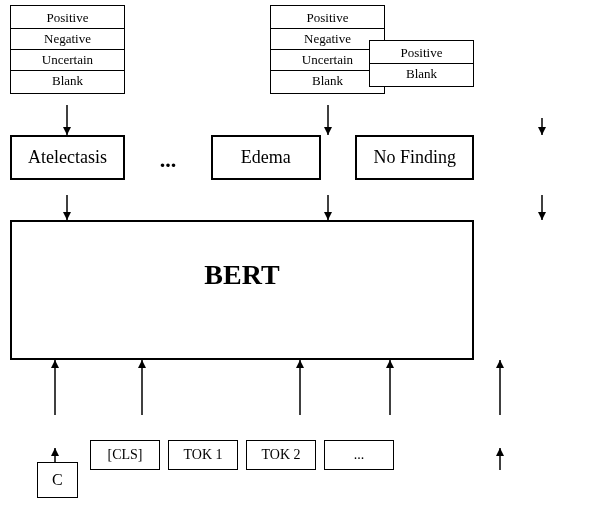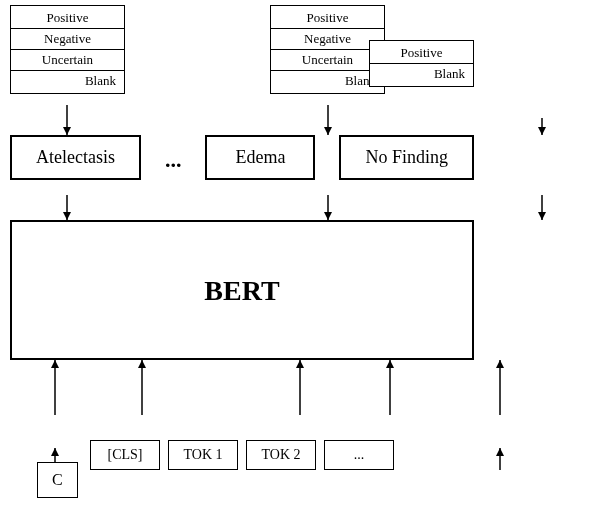--- a/index.html
+++ b/index.html
@@ -58,21 +58,21 @@
       top: 220px;
       left: 10px;
       right: 10px;
       height: 140px;
       border: 2px solid #000;
       background: #fff;
     }
 
     .bert-label {
       position: absolute;
-      top: 220px;
+      top: 204px;
       left: 0;
       right: 0;
       text-align: center;
       font-size: 28px;
       font-weight: bold;
       padding-top: 55px;
     }
 
     
     .c-box {
@@ -92,21 +92,21 @@
       left: 0;
       right: 0;
       display: flex;
       align-items: flex-start;
       justify-content: space-between;
       padding: 0 10px;
     }
 
     .label-box {
       border: 2px solid #000;
-      padding: 10px 24px;
+      padding: 10px 16px;
       font-size: 18px;
       text-align: center;
       background: #fff;
       min-width: 110px;
     }
 
     .dots-label {
       font-size: 22px;
       padding-top: 12px;
       font-weight: bold;
@@ -121,21 +121,20 @@
       padding: 2px 0;
     }
 
     .class-box div {
       padding: 2px 8px;
       border-bottom: 1px solid #000;
     }
 
     .class-box div:last-child {
       border-bottom: none;
-      text-align: right;
     }
 
     
     .class-group-left {
       position: absolute;
       top: 5px;
       left: 10px;
       width: 115px;
     }
 

